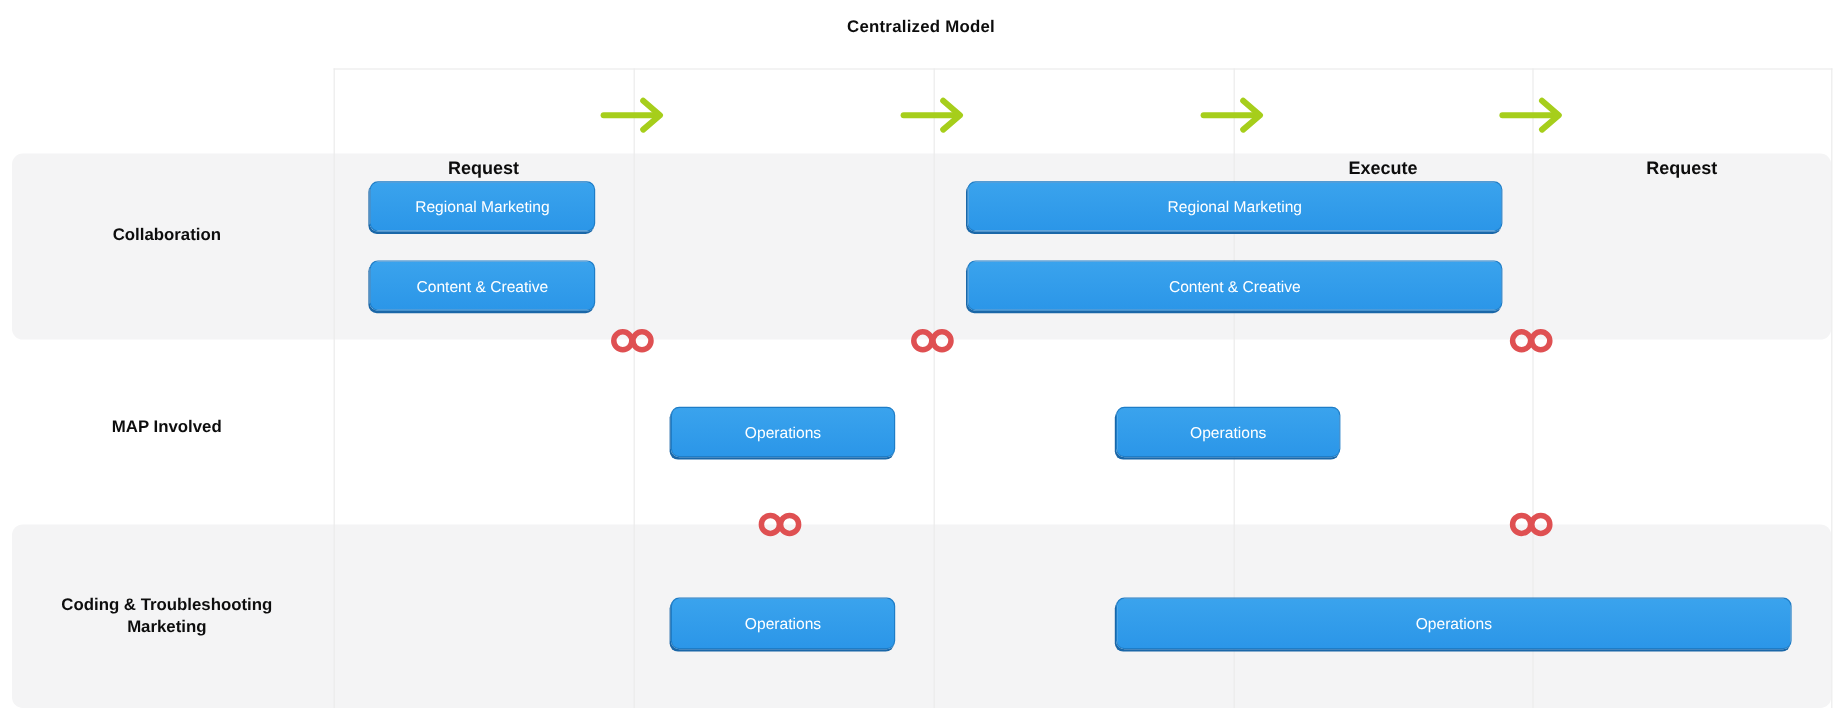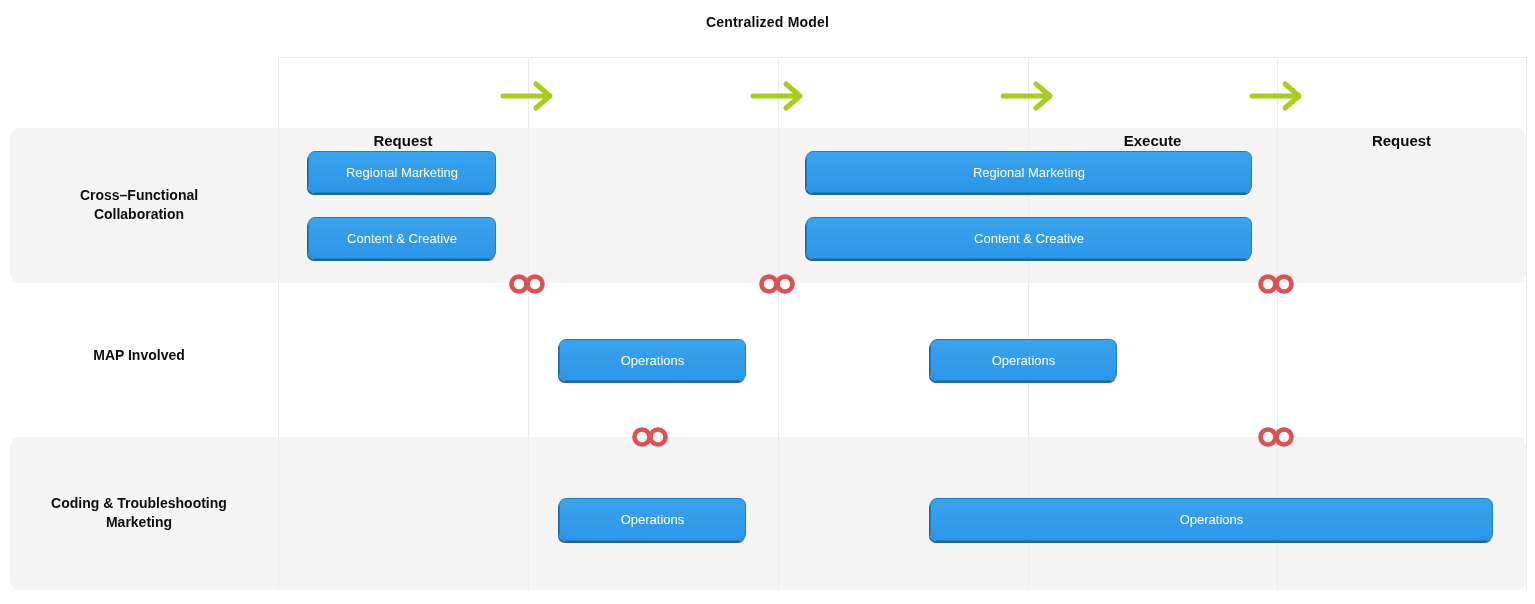--- a/index.html
+++ b/index.html
@@ -64,21 +64,20 @@
   <svg class="icon-svg" style="left:1000px;top:80px;" width="56" height="32" viewBox="0 0 56 32">
     <path d="M3 16 H48" stroke="#A6CE1B" stroke-width="5" stroke-linecap="round" fill="none"></path>
     <path d="M36 4 L50 16 L36 28" stroke="#A6CE1B" stroke-width="5" stroke-linecap="round" stroke-linejoin="round" fill="none"></path>
   </svg>
   <svg class="icon-svg" style="left:1249px;top:80px;" width="56" height="32" viewBox="0 0 56 32">
     <path d="M3 16 H48" stroke="#A6CE1B" stroke-width="5" stroke-linecap="round" fill="none"></path>
     <path d="M36 4 L50 16 L36 28" stroke="#A6CE1B" stroke-width="5" stroke-linecap="round" stroke-linejoin="round" fill="none"></path>
   </svg>
 
   <div class="row-label" style="top:186px;">
-    <div>Cross–Functional</div>
     <div>Collaboration</div>
   </div>
   <div class="row-label" style="top:346px;">
     <div>MAP Involved</div>
   </div>
   <div class="row-label" style="top:494px;text-align:center;">
     <div>Coding &amp; Troubleshooting</div>
     <div>Marketing</div>
   </div>
 

